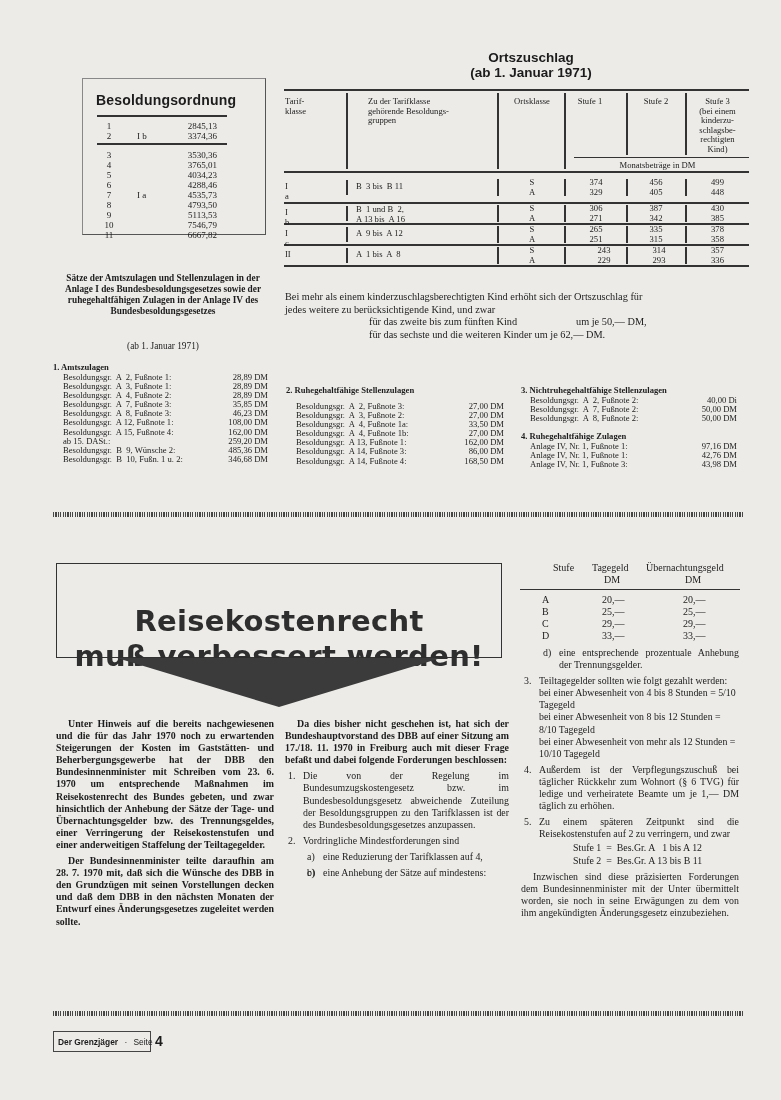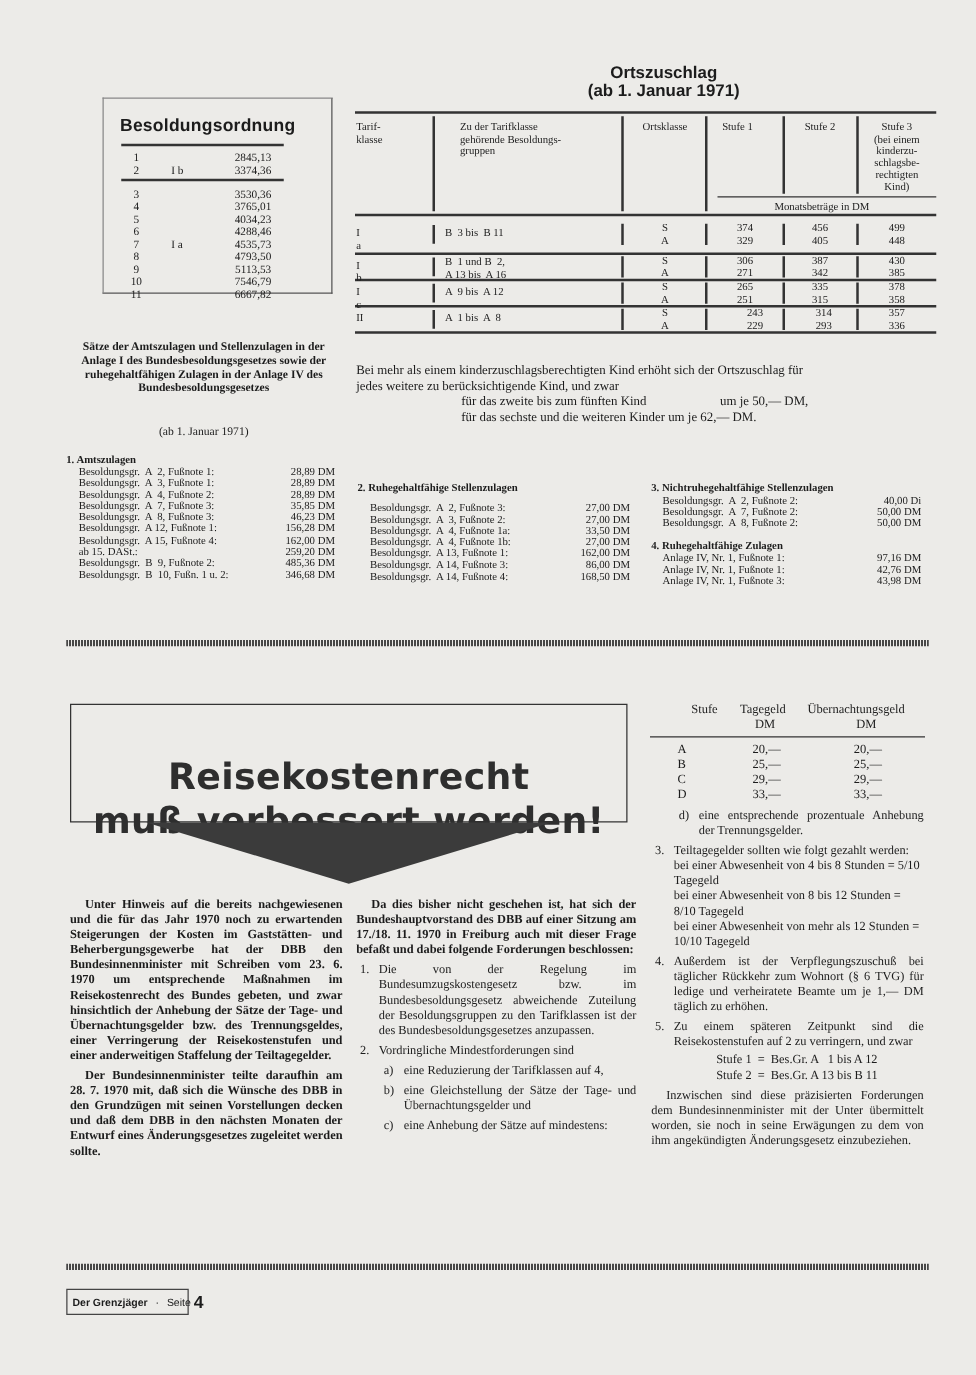--- a/index.html
+++ b/index.html
@@ -321,32 +321,32 @@
       <div class="r">
         <span class="l" style="white-space: pre;">Besoldungsgr.  A  7, Fußnote 3:</span>
         <span class="v">35,85 DM</span>
       </div>
       <div class="r">
         <span class="l" style="white-space: pre;">Besoldungsgr.  A  8, Fußnote 3:</span>
         <span class="v">46,23 DM</span>
       </div>
       <div class="r">
         <span class="l" style="white-space: pre;">Besoldungsgr.  A 12, Fußnote 1:</span>
-        <span class="v">156,28 DM</span>
+        <span class="v">108,00 DM</span>
       </div>
       <div class="r">
         <span class="l" style="white-space: pre;">Besoldungsgr.  A 15, Fußnote 4:</span>
         <span class="v">162,00 DM</span>
       </div>
       <div class="r">
         <span class="l" style="white-space: pre;">ab 15. DASt.:</span>
         <span class="v">259,20 DM</span>
       </div>
       <div class="r">
-        <span class="l" style="white-space: pre;">Besoldungsgr.  B  9, Fußnote 2:</span>
+        <span class="l" style="white-space: pre;">Besoldungsgr.  B  9, Wünsche 2:</span>
         <span class="v">485,36 DM</span>
       </div>
       <div class="r">
         <span class="l" style="white-space: pre;">Besoldungsgr.  B  10, Fußn. 1 u. 2:</span>
         <span class="v">346,68 DM</span>
       </div>
     </div>
 </div>
 
 <div class="abs serif" style="left:286px; top:386px; width:218px;">
@@ -446,21 +446,20 @@
       <span class="num">2.</span>
       <span>Vordringliche Mindestforderungen sind</span>
     </div>
     <div style="padding-left:18px;">
       <div class="sub">
         <span class="num">a)</span>
         <span>eine Reduzierung der Tarifklassen auf 4,</span>
       </div>
       <div class="sub">
         <span class="num">b)</span>
-        <span>eine Gleichstellung der Sätze der Tage- und Übernachtungsgelder und</span>
       </div>
       <div class="sub">
         <span class="num">c)</span>
         <span>eine Anhebung der Sätze auf mindestens:</span>
       </div>
     </div>
   </div>
 </div>
 
 <div class="abs serif" id="stufe-table">

